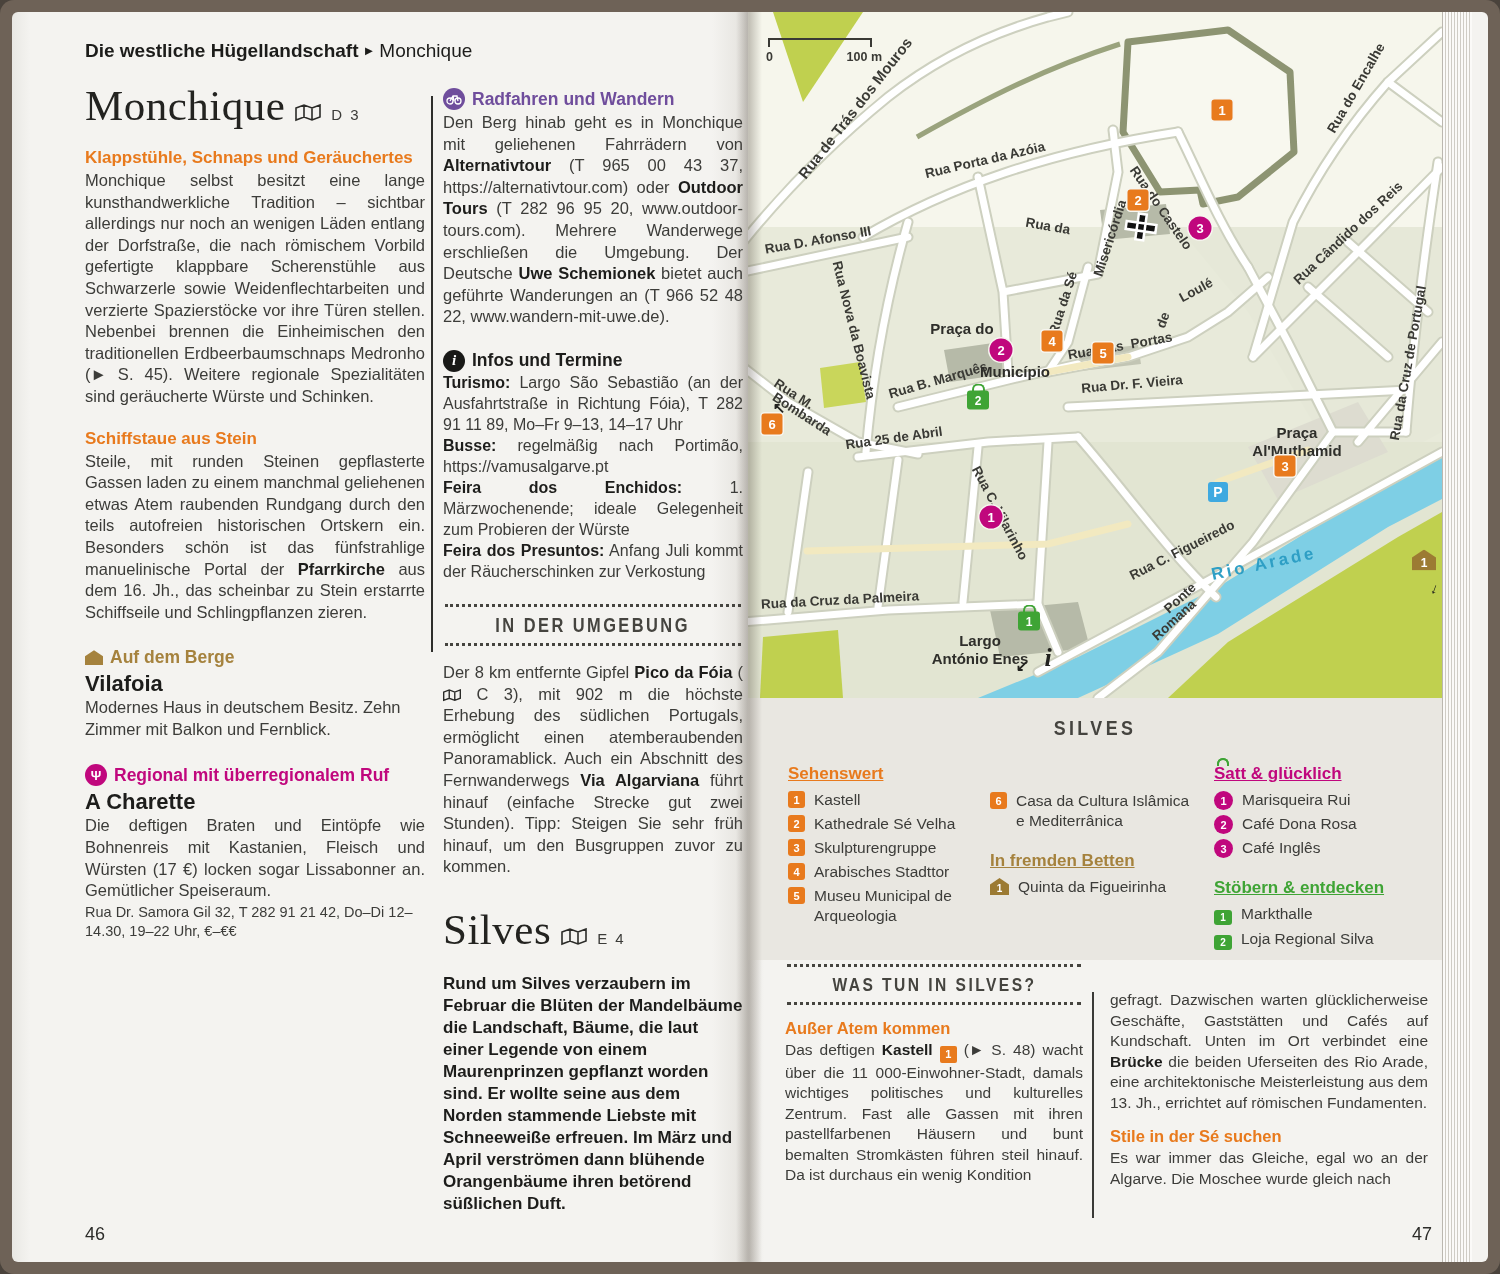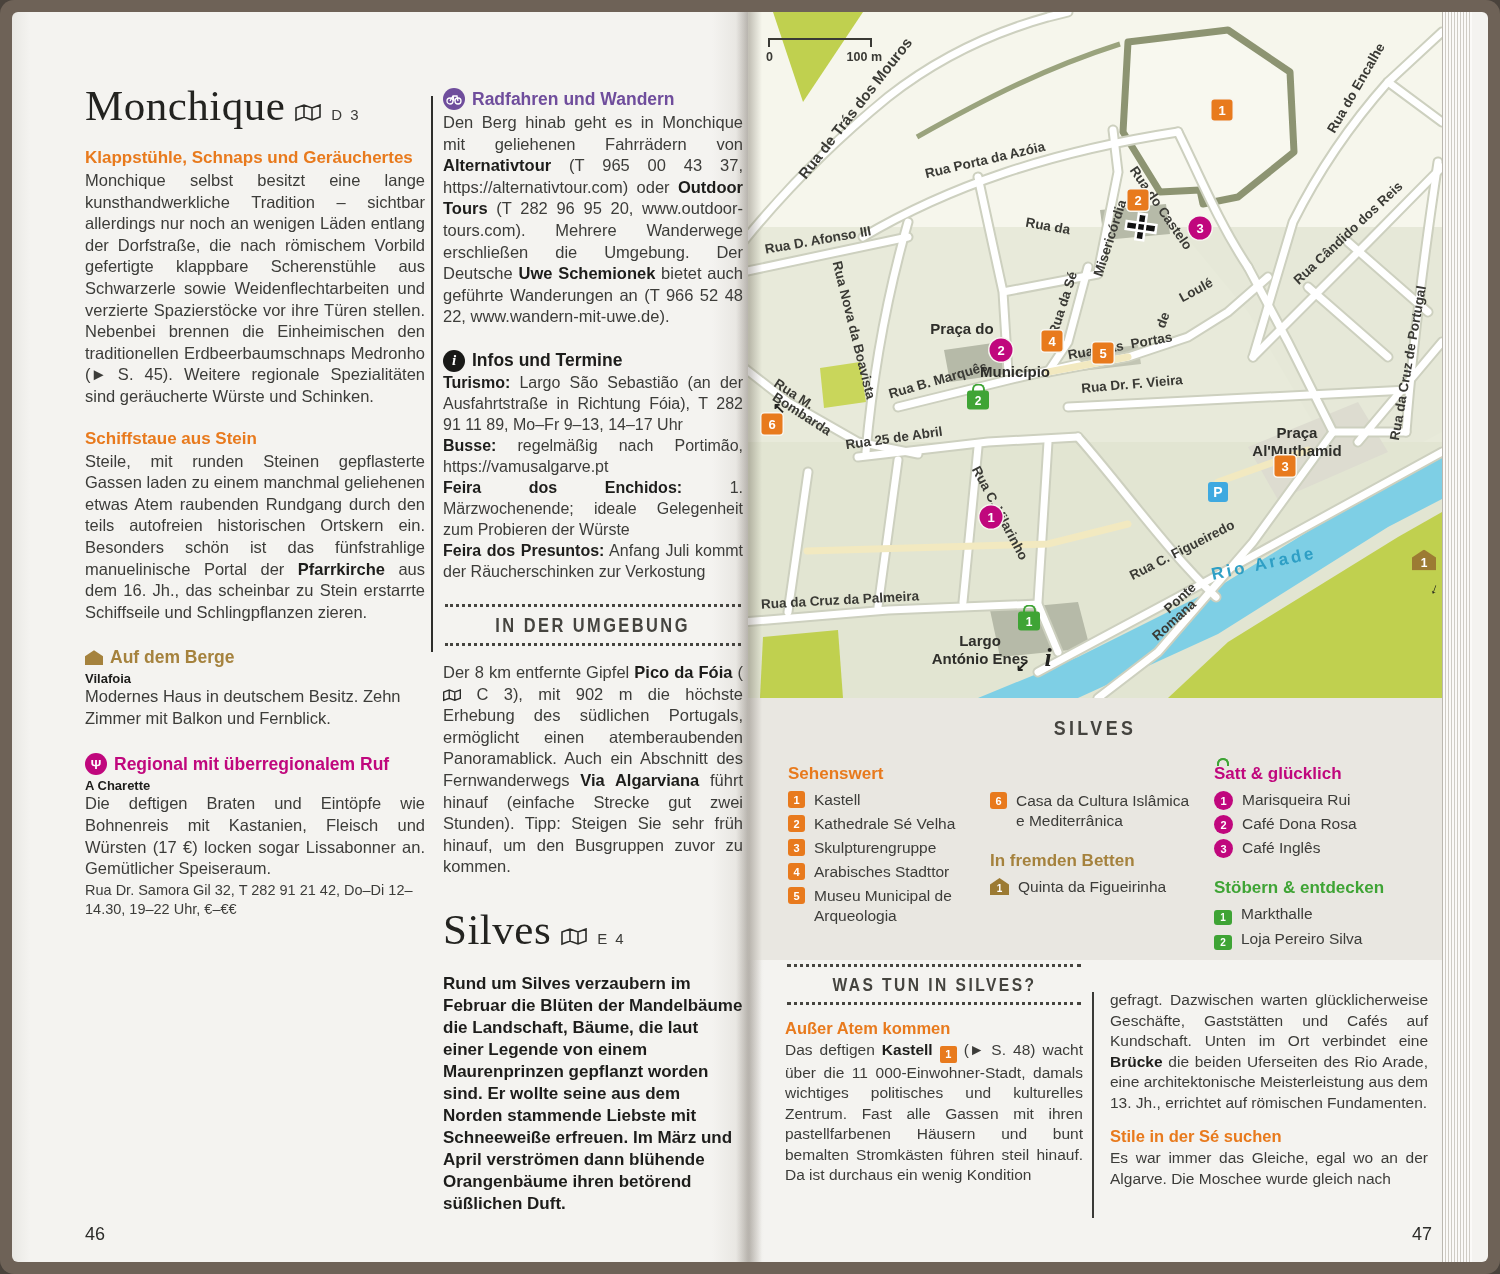--- a/index.html
+++ b/index.html
@@ -30,21 +30,21 @@
   .map-glyph{position:relative;top:2px;}
   .lead{font-size:17px;line-height:22px;font-weight:700;color:#1d1d1b;text-align:left;margin-top:22px;}
   .h-orange{color:#e87a1d;font-weight:700;font-size:17px;line-height:21px;margin-top:20px;}
   .bp{font-size:16.5px;line-height:21.6px;color:#3c3c39;text-align:justify;margin-top:2px;}
   .bp b{color:#1d1d1b;}
   .sp{font-size:14.5px;line-height:19px;color:#3c3c39;margin-top:1px;}
   .entry-h{display:flex;align-items:center;gap:7px;font-weight:700;font-size:17.5px;margin-top:24px;}
   .entry-h.brown{color:#a5823d;}
   .entry-h.magenta{color:#c0077d;}
   .entry-h.purple{color:#6f4d9c;}
-  .entry-name{font-weight:700;font-size:13px;color:#1d1d1b;margin-top:3px;}
+  .entry-name{font-weight:700;font-size:22px;color:#1d1d1b;margin-top:3px;}
   .icon-house{width:18px;height:15px;background:#a5823d;display:inline-block;
     clip-path:polygon(50% 0,100% 40%,100% 100%,0 100%,0 40%);}
   .icon-circle{width:22px;height:22px;border-radius:50%;display:inline-flex;align-items:center;justify-content:center;
     color:#fff;font-weight:700;font-size:13px;flex:0 0 auto;}
   .icon-circle.magenta{background:#c0077d;}
   .icon-circle.purple{background:#6f4d9c;}
   .icon-circle.black{background:#191917;font-family:"Liberation Serif",serif;font-style:italic;font-size:15px;}
   .pagenum{position:absolute;font-size:18px;color:#2c2c29;}
   .info-line{font-size:16px;line-height:21px;color:#3c3c39;text-align:justify;}
   .info-line b{color:#1d1d1b;}
@@ -75,21 +75,21 @@
     border-left:2px solid #3a3a35;border-top:2px solid #3a3a35;border-right:2px solid #3a3a35;}
   .scalebar .s0{position:absolute;left:-4px;top:10px;font-size:12.5px;font-weight:700;color:#3a3a35;}
   .scalebar .s100{position:absolute;right:-12px;top:10px;font-size:12.5px;font-weight:700;color:#3a3a35;}
   
   .legend{position:absolute;left:0;top:686px;width:694px;height:262px;background:#e9e7e1;padding-top:18px;}
   .legend-title{text-align:center;font-weight:700;font-size:21px;letter-spacing:4px;color:#45443f;transform:scaleX(.85);}
   .lcol{position:absolute;top:66px;}
   .lcol.a{left:40px;width:200px;}
   .lcol.b{left:242px;width:200px;}
   .lcol.c{left:466px;width:215px;}
-  .lh{font-weight:700;font-size:17px;margin-bottom:6px;}
+  .lh{font-weight:700;font-size:17px;margin-bottom:6px;text-decoration:underline;}
   .lh.orange{color:#e87a1d;}
   .lh.brown{color:#a5823d;}
   .lh.magenta{color:#c0077d;}
   .lh.green{color:#3fa435;}
   .li{display:flex;gap:9px;align-items:flex-start;font-size:15.5px;line-height:20px;color:#3c3c39;margin-bottom:4px;}
   .li .mk{position:static;transform:none;flex:0 0 auto;margin-top:1px;}
   .li .mk.sq{width:17px;height:17px;font-size:11px;box-shadow:none;}
   .li .mk.ci{width:19px;height:19px;font-size:11px;box-shadow:none;}
   .li .mk.bag{width:18px;height:15px;font-size:10px;margin-top:6px;}
   .li .mk.bag::before{top:-6px;width:8px;height:6px;border-width:2px;}
@@ -105,20 +105,23 @@
   .bh{color:#e87a1d;font-weight:700;font-size:16.5px;margin:14px 0 2px;}
   .inline-sq{display:inline-flex;width:17px;height:17px;background:#e87a1d;border-radius:2px;color:#fff;
     font-size:11px;font-weight:700;align-items:center;justify-content:center;vertical-align:-3px;}
 </style>
 </head>
 <body>
 
 <div class="book">
 
   <div class="page left">
+    <div class="runhead">
+      <b>Die westliche Hügellandschaft</b><span class="arr">►</span><span>Monchique</span>
+    </div>
     <div class="vdiv"></div>
 
     <div class="col c1">
       <div class="title-row">
         <span class="serif-title">Monchique</span>
         <span class="map-glyph">
           <svg width="26" height="18" viewBox="0 0 26 18">
               <path d="M1,4 L9,1 L17,4 L25,1 V13 L17,16 L9,13 L1,16 Z M9,1 V13 M17,4 V16" fill="none" stroke="#2b2b28" stroke-width="1.6"></path>
             </svg>
         </span>
@@ -393,21 +396,21 @@
             <span>Café Inglês</span>
           </div>
         <div class="lgap"></div>
         <div class="lh green">Stöbern &amp; entdecken</div>
         <div class="li">
             <span class="mk bag">1</span>
             <span>Markthalle</span>
           </div>
         <div class="li">
             <span class="mk bag">2</span>
-            <span>Loja Pereiro Silva</span>
+            <span>Loja Regional Silva</span>
           </div>
       </div>
     </div>
 
     <div class="bottom">
       <div class="bcol1">
         <div class="banner" style="margin-top:0;">
           <div class="rule"></div>
           <span class="btxt" style="font-size:19px;">WAS TUN IN SILVES?</span>
           <div class="rule"></div>

